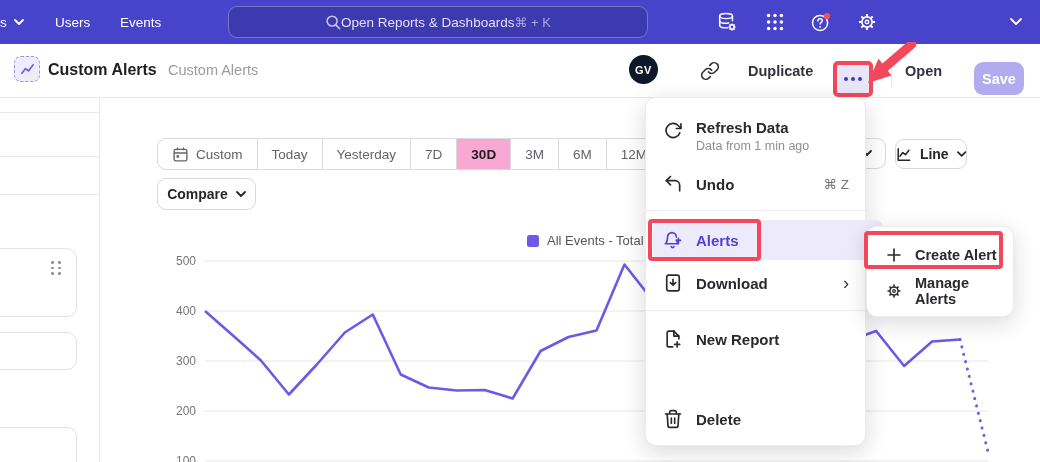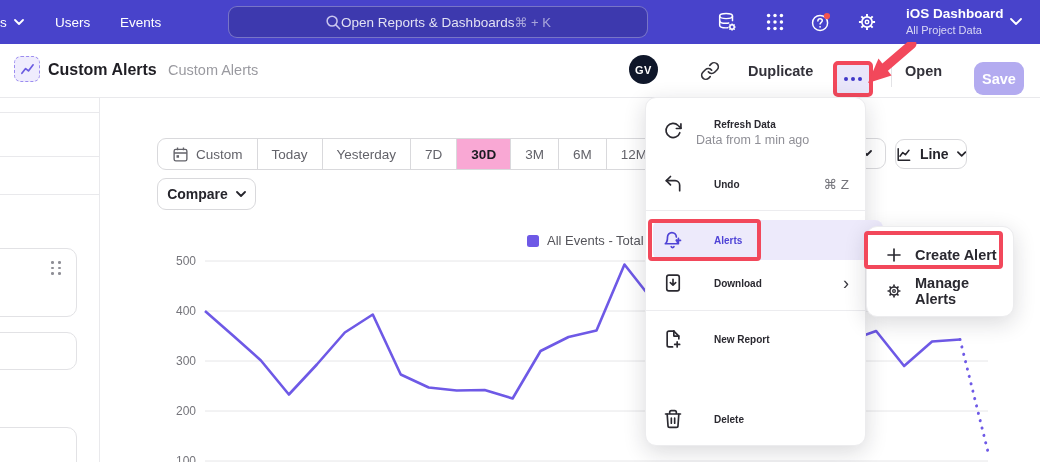--- a/index.html
+++ b/index.html
@@ -58,21 +58,21 @@
   
   .legend{left:527px;top:233px;display:flex;align-items:center;gap:8px;z-index:3;}
   .legend .sw{width:12px;height:12px;border-radius:2.5px;background:var(--line);}
   .legend .lt{font-size:13px;color:#55555b;}
 
   
   .panel{background:#fff;border:1px solid #ececee;border-radius:11px;box-shadow:0 6px 22px rgba(25,25,35,0.16);}
   .menu{left:645px;top:97px;width:221px;height:349px;z-index:30;}
   .mi{position:absolute;left:0;width:221px;display:flex;align-items:center;padding:0 18px 0 17px;cursor:pointer;}
   .mic{width:20px;height:20px;color:var(--ink);flex:0 0 20px;}
-  .ml{font-size:10px;font-weight:600;color:var(--ink);margin-left:31px;}
+  .ml{font-size:15px;font-weight:600;color:var(--ink);margin-left:13px;}
   .msub{font-size:12.5px;color:#8f8f96;margin-left:13px;margin-top:3px;}
   .mright{margin-left:auto;font-size:13.5px;color:#74747b;}
   .mchev{margin-left:auto;font-size:18px;line-height:1;color:#3a3940;}
   .msep{position:absolute;left:0;width:221px;height:1px;background:#ececef;}
   .mi.hl{left:7px;width:230px;border-radius:8px;background:#edeafb;}
   .mi.hl .ml{color:var(--accent);}
   .mi.hl .mic{color:var(--accent);}
   .submenu{left:866px;top:226px;width:148px;height:91px;z-index:35;}
   .smi{position:absolute;left:0;width:148px;display:flex;align-items:center;padding:0 14px 0 18px;height:36px;cursor:pointer;}
   .smi .mic{width:18px;height:18px;flex:0 0 18px;}
@@ -132,24 +132,20 @@
       <path d="M8.6 10.8c0-1.4 1.1-2.4 2.4-2.4s2.4 1 2.4 2.3c0 1.6-2.4 1.9-2.4 3.6" fill="none" stroke="#fff" stroke-width="1.6" stroke-linecap="round"></path>
       <circle cx="11" cy="17.3" r="1" fill="#fff"></circle>
       <circle cx="18.5" cy="5.5" r="3.4" fill="#f4544f"></circle>
     </svg>
     <svg class="navicon" style="left:856px;" viewBox="0 0 24 24" fill="none" stroke="#fff">
       <circle cx="12" cy="12" r="5.6" stroke-width="1.8"></circle>
         <circle cx="12" cy="12" r="1.9" stroke-width="1.6"></circle>
       <path d="M12 3.2v3M12 17.8v3M3.2 12h3M17.8 12h3M5.8 5.8l2.1 2.1M16.1 16.1l2.1 2.1M18.2 5.8l-2.1 2.1M7.9 16.1l-2.1 2.1" stroke-width="2.1"></path>
     </svg>
 
-    <div class="project">
-      <div class="pname">iOS Dashboard</div>
-      <div class="pscope">All Project Data</div>
-    </div>
     <svg class="abs" style="left:1010px;top:18px;" width="12" height="8" viewBox="0 0 12 8">
         <path d="M1 1l5 5 5-5" fill="none" stroke="#fff" stroke-width="1.8" stroke-linecap="round" stroke-linejoin="round"></path>
       </svg>
   </div>
 
   <div class="abs header">
     <div class="rtile">
       <svg width="15" height="15" viewBox="0 0 16 16">
           <path d="M2 12l4-5 3 2.5 5-6.5" fill="none" stroke="currentColor" stroke-width="1.8" stroke-linecap="round" stroke-linejoin="round"></path>
         </svg>

